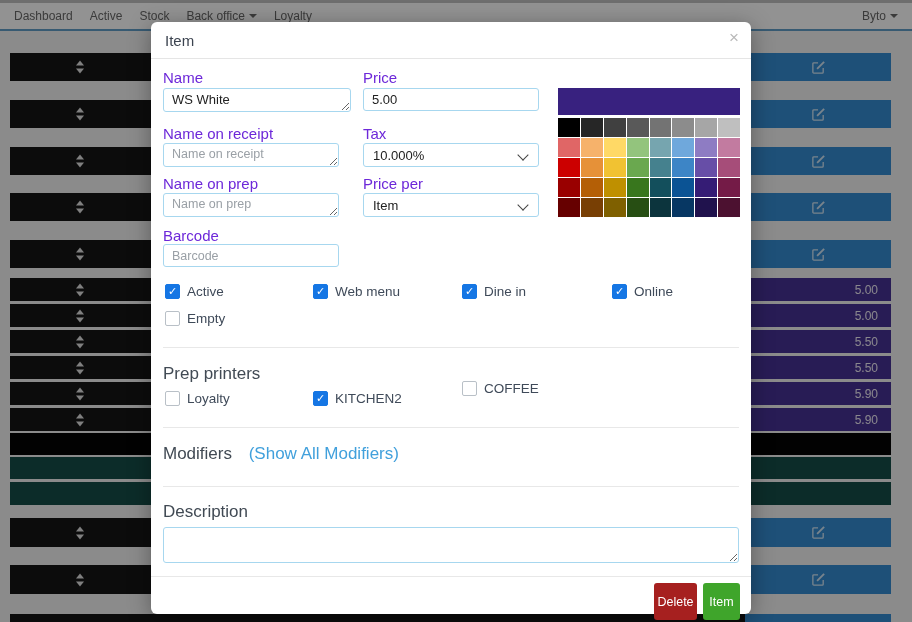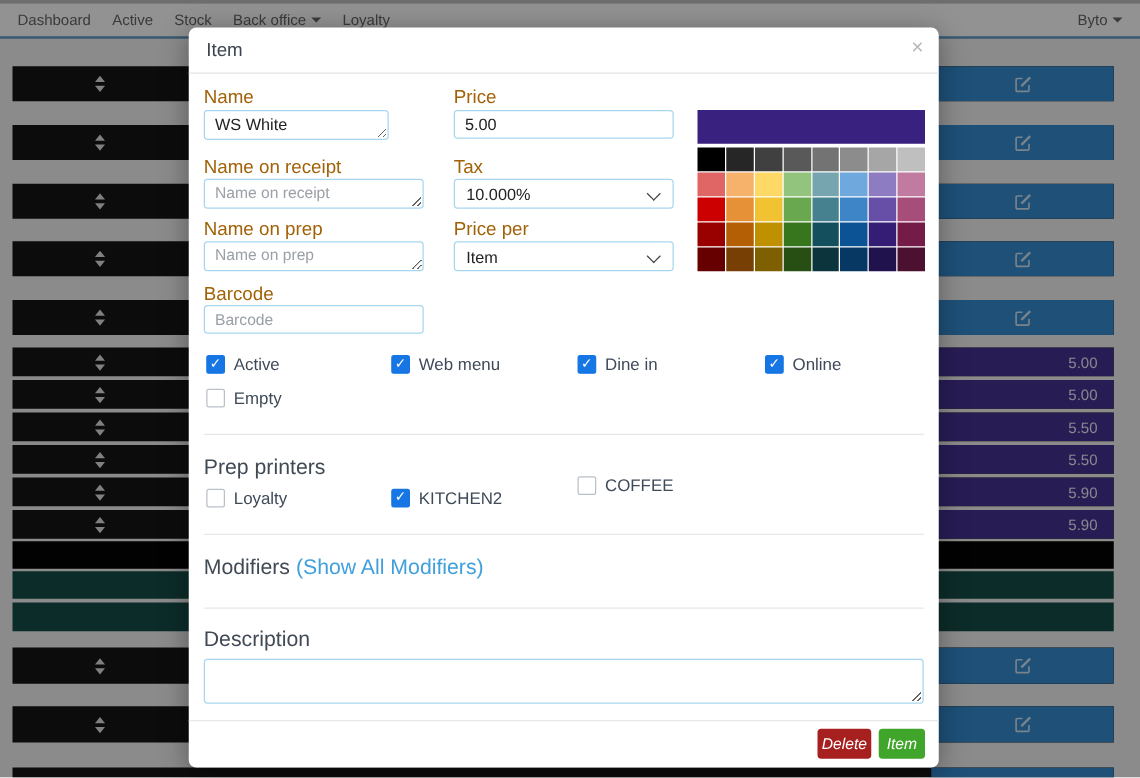--- a/index.html
+++ b/index.html
@@ -37,48 +37,48 @@
     font-size:12px; display:flex; align-items:center; justify-content:flex-end; padding-right:13px; }
   
   .backdrop { position:absolute; inset:0; background:rgba(0,0,0,0.42); z-index:5; }
   .modal {
     position:absolute; left:151px; top:22px; width:600px; height:592px;
     background:#fff; border-radius:6px; box-shadow:0 4px 22px rgba(0,0,0,0.35); z-index:10;
   }
   .mh { position:absolute; top:0; left:0; right:0; height:36px; border-bottom:1px solid #e5e5e5; }
   .mh-title { position:absolute; left:14px; top:10px; font-size:15px; color:#3c4450; }
   .mh-close { position:absolute; right:12px; top:6px; font-size:17px; color:#b9b9b9; cursor:pointer; }
-  .lbl { position:absolute; font-size:15px; color:#a16207; }
+  .lbl { position:absolute; font-size:15px; color:#6d28d9; }
   .inp, .sel {
     position:absolute; box-sizing:border-box; background:#fff;
     border:1px solid var(--c-input-border,#a7d7ef); border-radius:3px;
     font-size:13px; color:#222; font-family:inherit;
   }
   .inp { padding:3px 8px; }
   textarea.inp { resize:both; overflow:hidden; line-height:15px; }
   .inp::placeholder { color:#9aa0a6; font-size:12.5px; }
   .sel { padding:4px 9px; font-weight:normal; cursor:pointer; }
   .chev { position:absolute; right:11px; top:7px; width:7px; height:7px;
     border-right:1.7px solid #444; border-bottom:1.7px solid #444; transform:rotate(45deg); }
   .swatch-selected { position:absolute; left:407px; top:66px; width:182px; height:27px; }
   .palette { position:absolute; left:407px; top:96px; width:182px; height:99px;
     display:grid; grid-template-columns:repeat(8,1fr); grid-auto-rows:19px; gap:1px; background:#fff; }
   .palette .swatch { cursor:pointer; }
   .divider { position:absolute; height:1px; background:#e8e8e8; left:12px; right:12px; }
   .divider.full { left:0; right:0; }
   .section-title { position:absolute; font-size:17px; color:#414a54; }
-  .link { color:var(--c-link,#41a0dc); cursor:pointer; }
+  .link { color:var(--c-link,#41a0dc); cursor:pointer;margin-left:12px; }
   .cb { position:absolute; display:flex; align-items:center; gap:7px; cursor:pointer; }
   .cb-box { width:15px; height:15px; border:1px solid #b9c0c7; border-radius:2px; background:#fff;
     box-sizing:border-box; display:flex; align-items:center; justify-content:center; flex:0 0 15px; }
   .cb-box.checked { background:var(--c-checkbox-checked,#1576e4); border-color:var(--c-checkbox-checked,#1576e4); }
   .tick { color:#fff; font-size:11px; line-height:1; }
   .cb-txt { font-size:13.5px; color:#3f4a59; }
-  .btn { position:absolute; top:561px; height:24px; border:none; border-radius:3px; color:#fff;
-    font-size:12.5px; font-family:inherit; cursor:pointer; display:flex; align-items:center; justify-content:center;font-style:italic; }
+  .btn { position:absolute; top:561px; height:37px; border:none; border-radius:3px; color:#fff;
+    font-size:12.5px; font-family:inherit; cursor:pointer; display:flex; align-items:center; justify-content:center; }
   .btn-delete { left:503px; width:43px; background:var(--c-delete-button,#a91f23); }
   .btn-save   { left:552px; width:37px; background:var(--c-save-button,#3fa52b); }
 </style>
 </head>
 <body>
 
 <div class="topstrip"></div>
 
 <nav class="nav">
   <span class="nav-item">Dashboard</span>
@@ -227,21 +227,21 @@
 
 <div class="backdrop"></div>
 
 <div class="modal">
   <div class="mh">
     <span class="mh-title">Item</span>
     <span class="mh-close">×</span>
   </div>
 
   <span class="lbl" style="left:12px; top:47px;">Name</span>
-  <textarea class="inp" style="left: 12px; top: 66px; width: 148px; height: 24px;" rows="1">WS White</textarea>
+  <textarea class="inp" style="left: 12px; top: 66px; width: 188px; height: 24px;" rows="1">WS White</textarea>
 
   <span class="lbl" style="left:212px; top:47px;">Price</span>
   <input class="inp" style="left: 212px; top: 66px; width: 176px; height: 23px;" value="5.00">
 
   <span class="lbl" style="left:407px; top:47px;margin-top:20px;">Colour</span>
   <div class="swatch-selected" style="background: rgb(56, 33, 127);"></div>
   <div class="palette">
       <span class="swatch" style="background: rgb(0, 0, 0);"></span>
       <span class="swatch" style="background: rgb(38, 38, 38);"></span>
       <span class="swatch" style="background: rgb(64, 64, 64);"></span>

